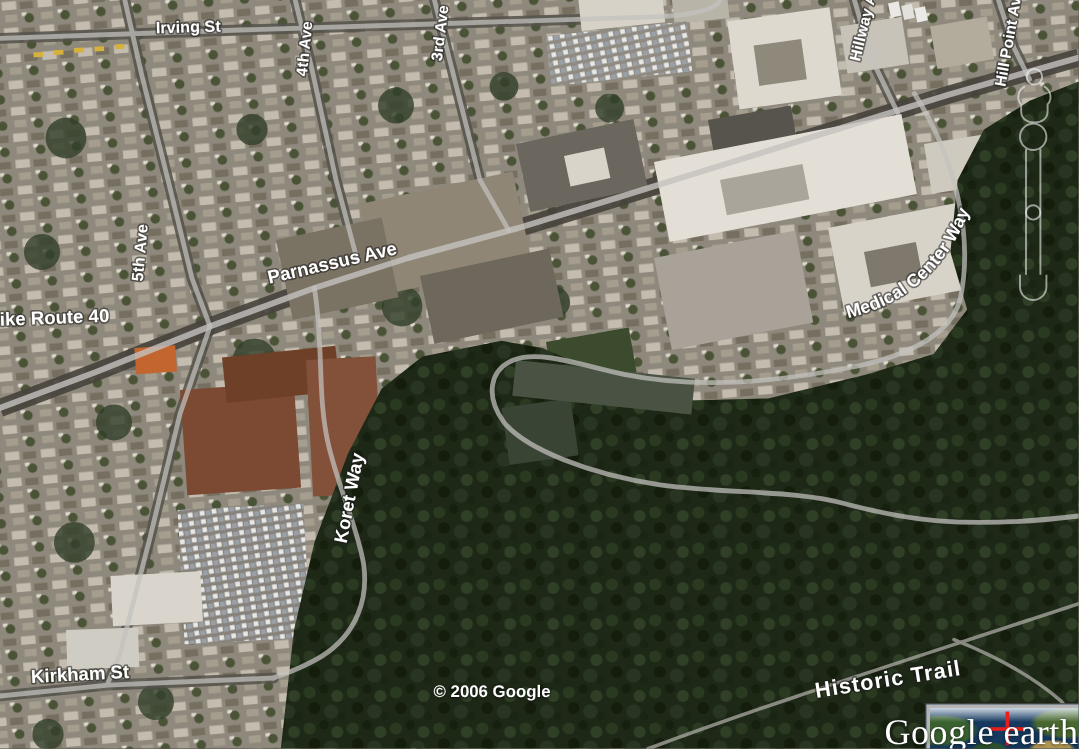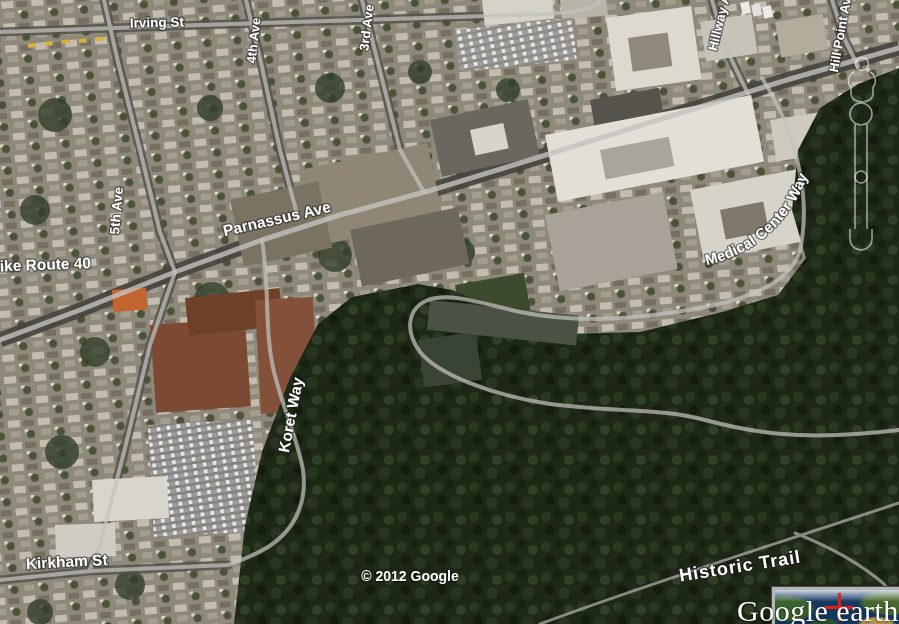--- a/index.html
+++ b/index.html
@@ -194,21 +194,21 @@
     <g>
       <circle cx="861" cy="114" r="11"></circle>
       <line x1="855" y1="124" x2="855" y2="229"></line>
       <line x1="867" y1="124" x2="867" y2="229"></line>
       <circle cx="861" cy="177" r="6"></circle>
       <path d="M 850,229 L 850,239 A 11,11 0 0 0 872,239 L 872,229"></path>
     </g>
   </g>
 </svg>
 
-<div class="copyright">© 2012 Google</div>
+<div class="copyright">© 2006 Google</div>
 
 <div class="inset">
   <div class="ch-h"></div>
   <div class="ch-v"></div>
 </div>
 
 <div class="watermark">Google earth</div>
 
 </div>
 

